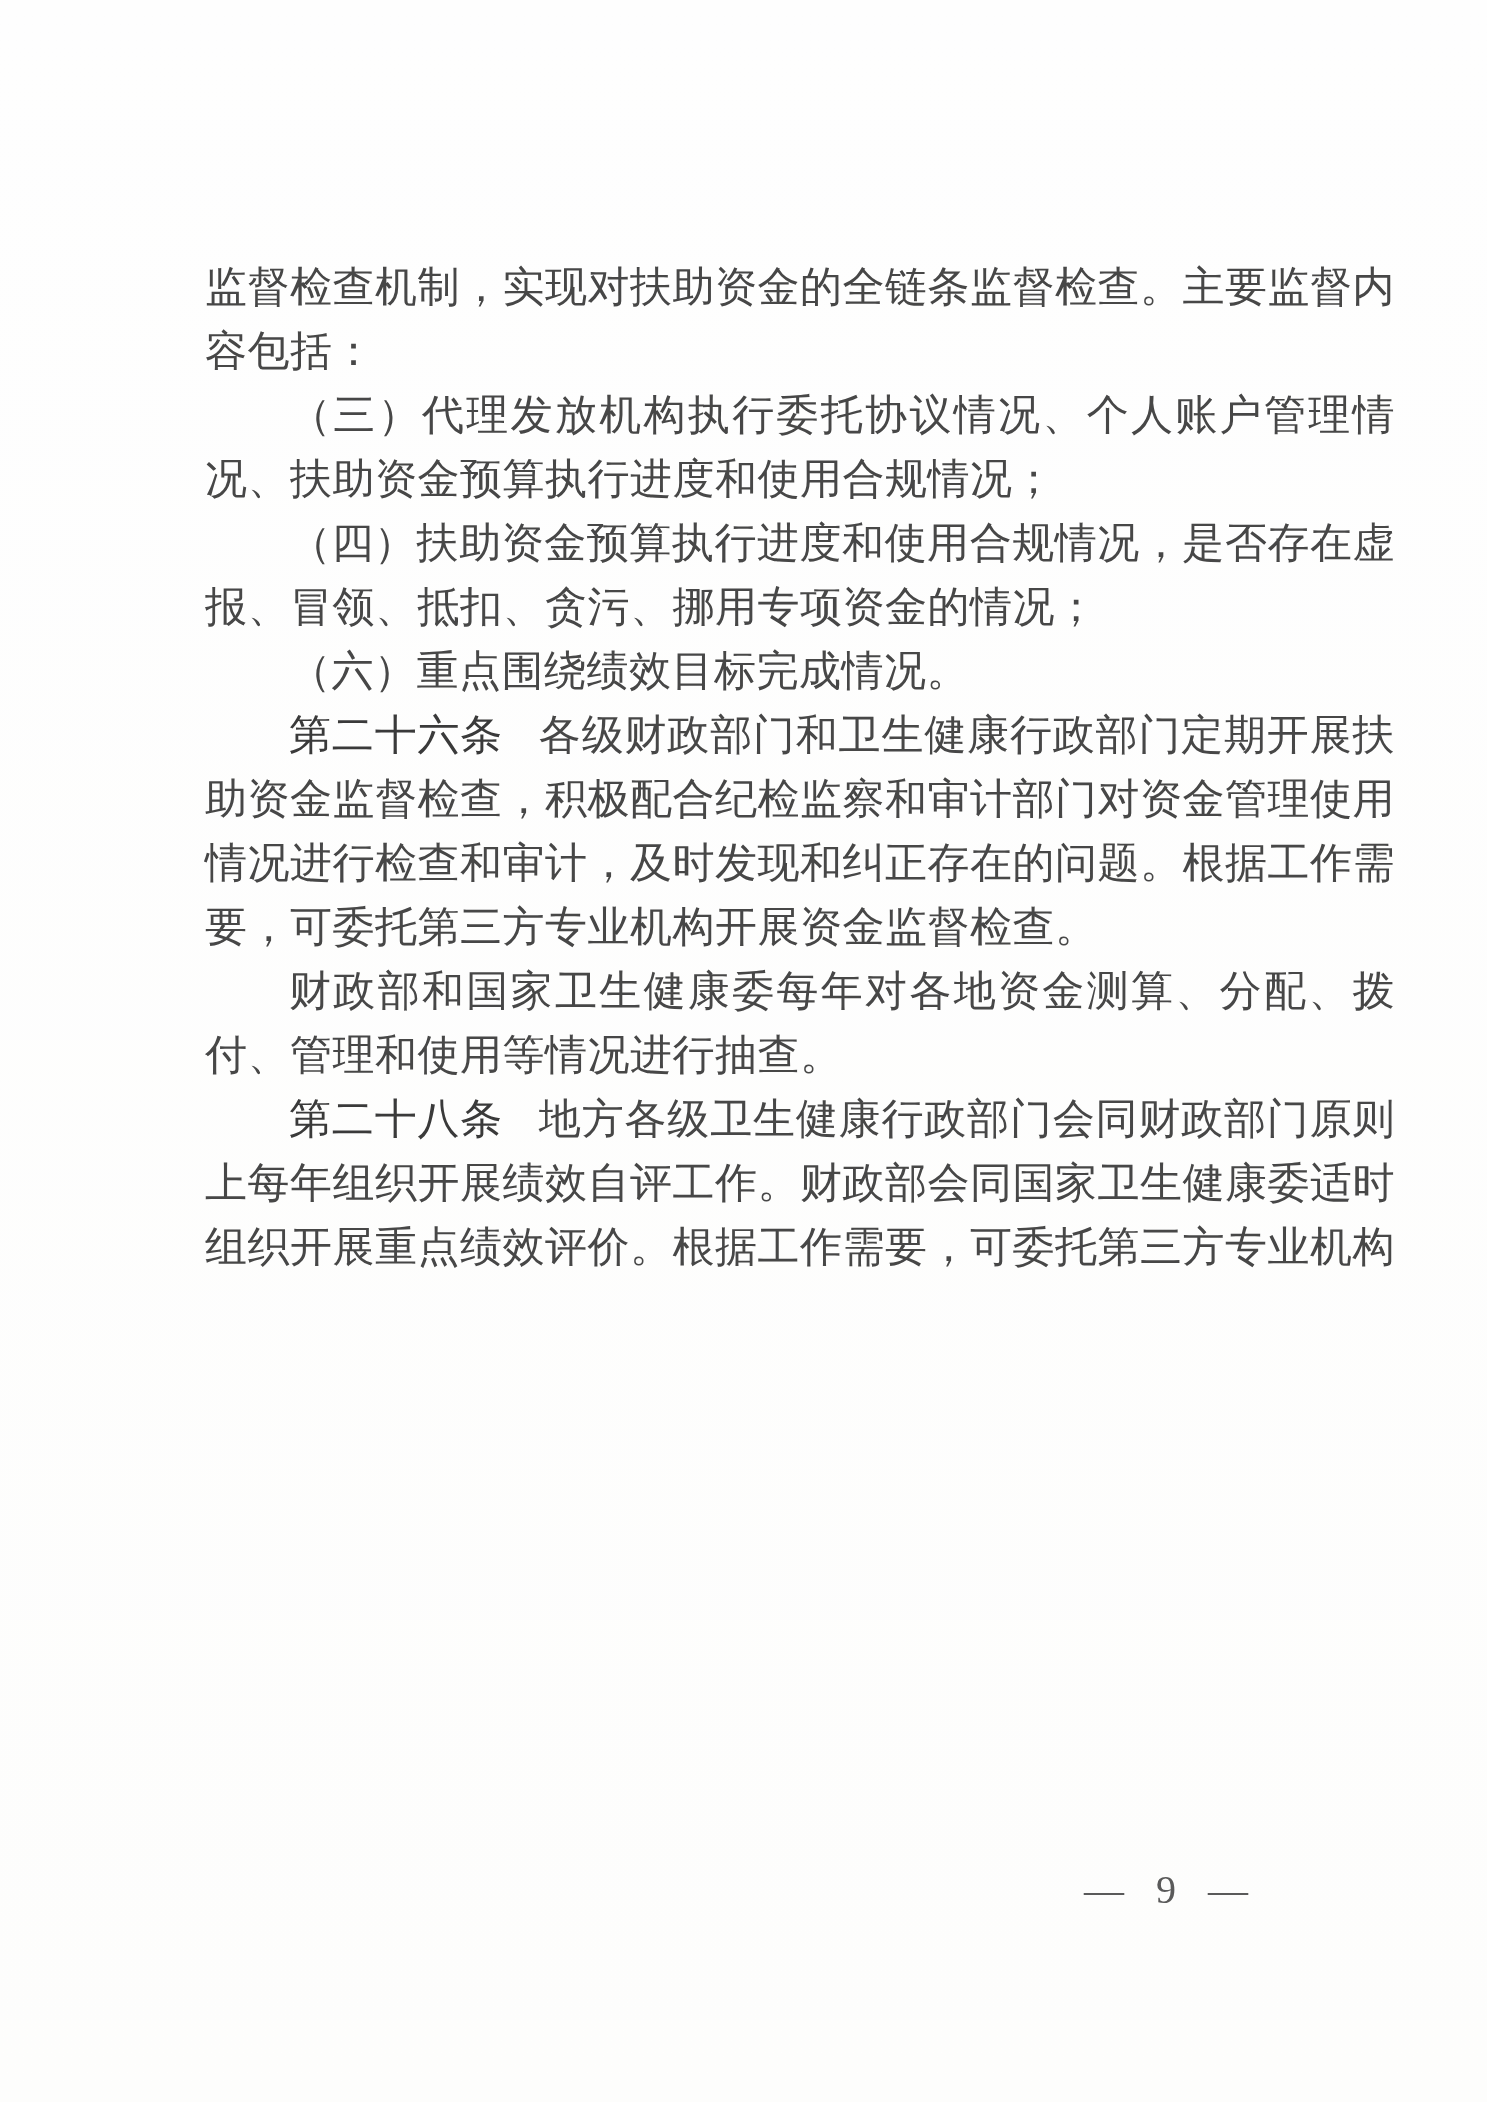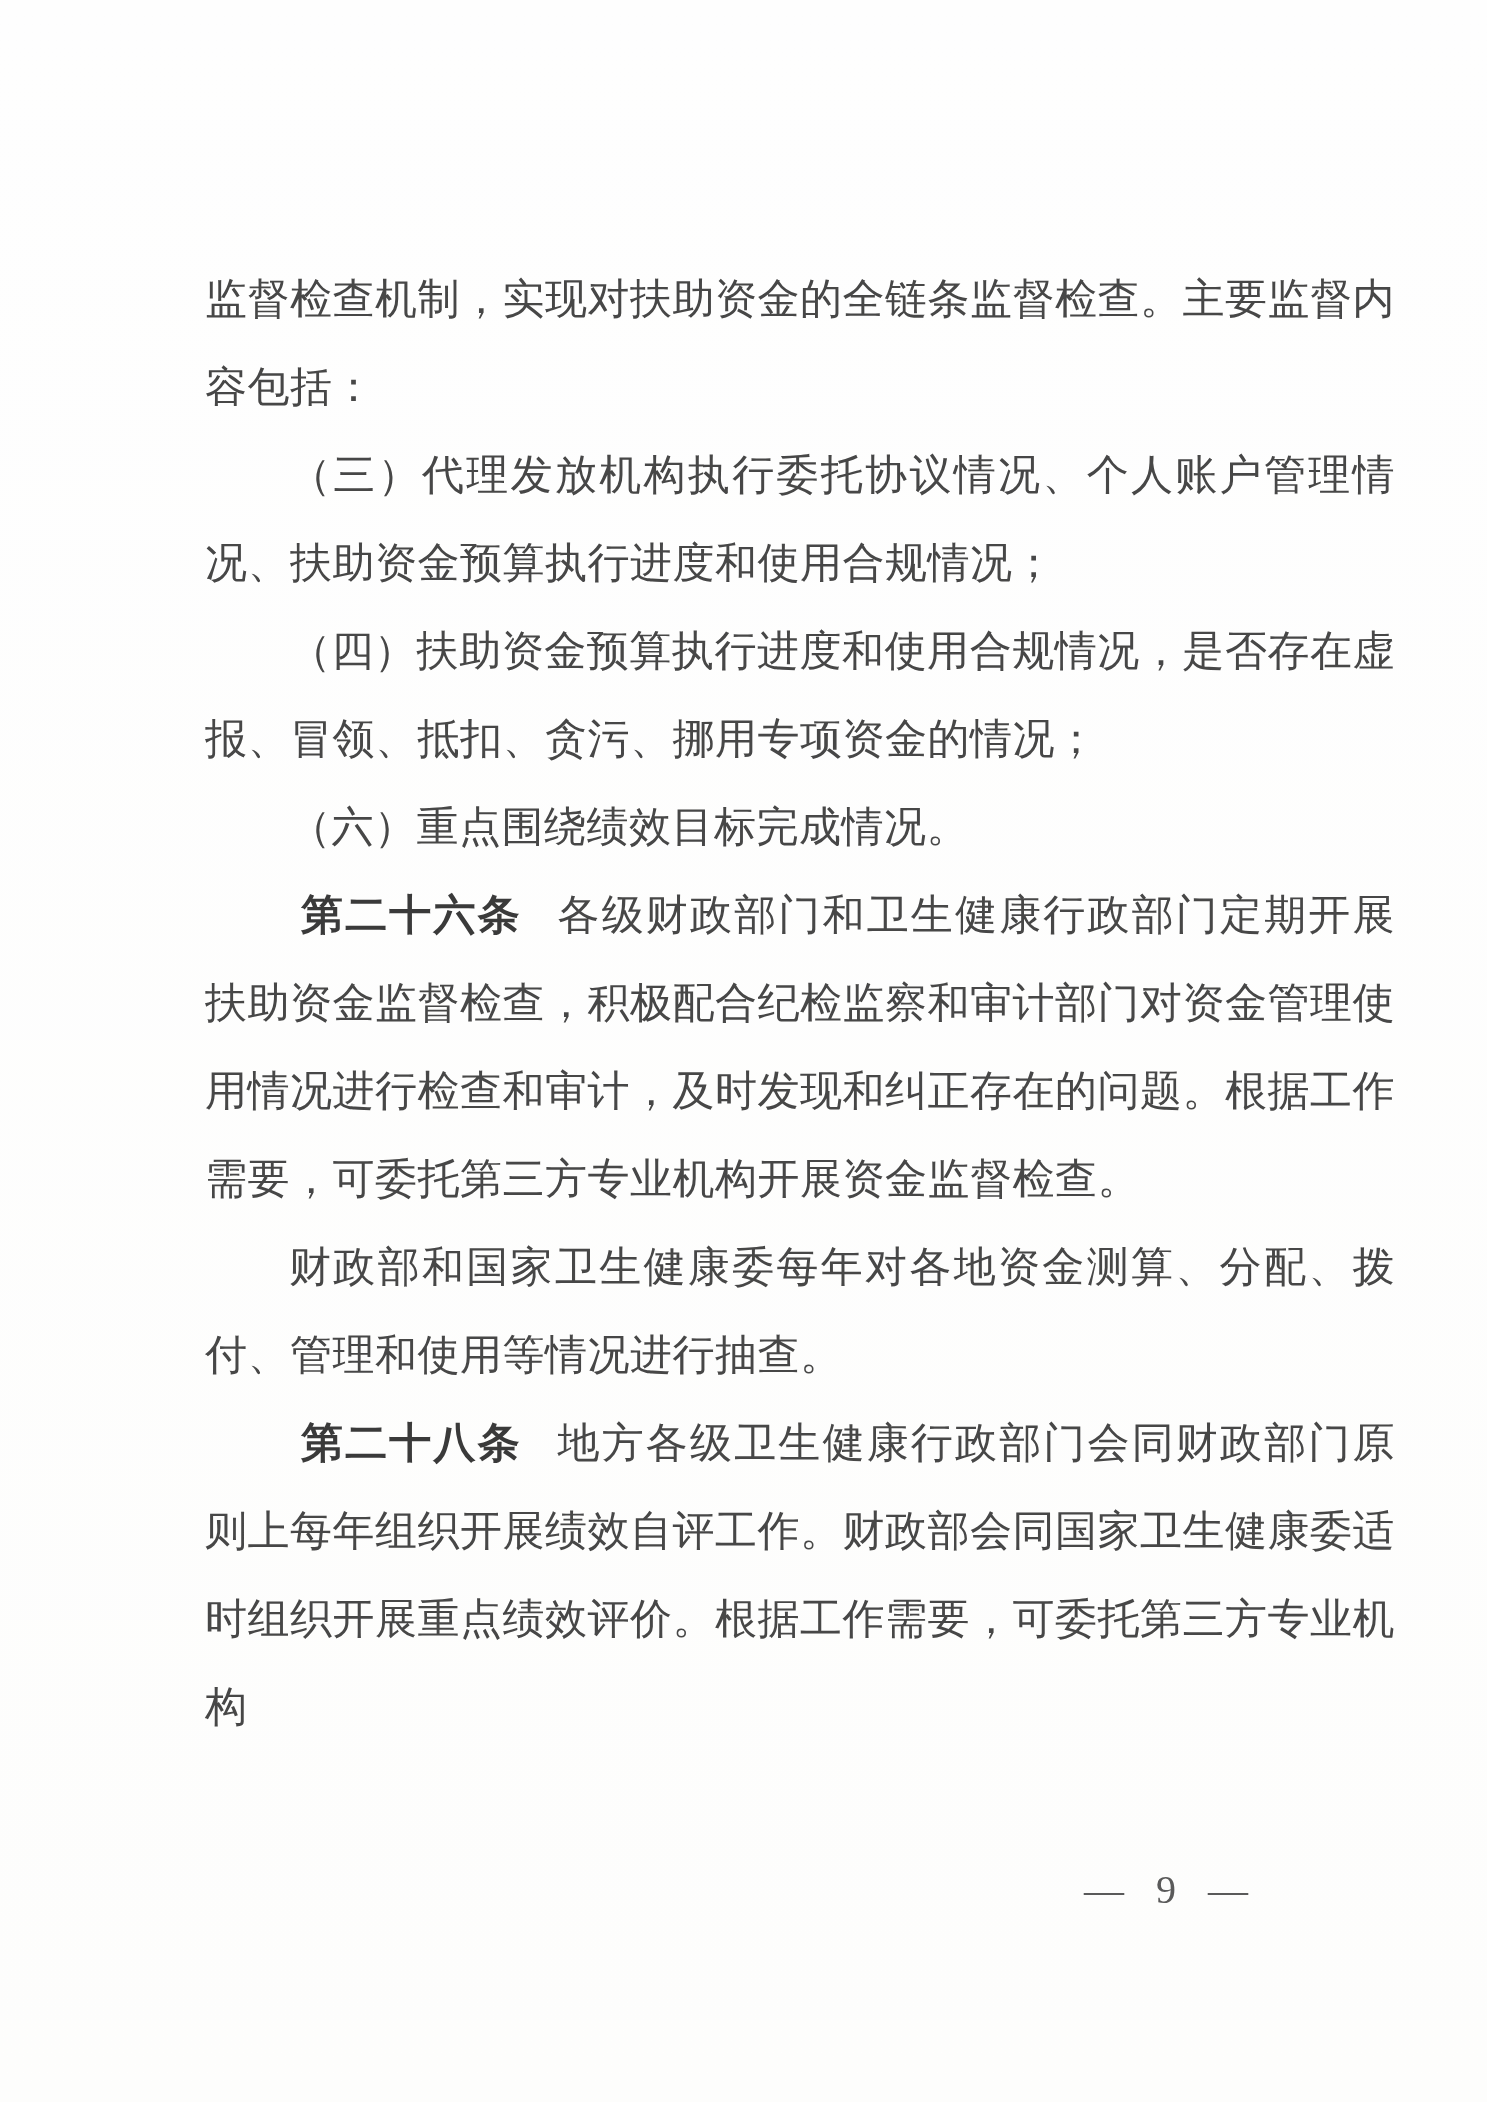--- a/index.html
+++ b/index.html
@@ -16,38 +16,37 @@
     background: linear-gradient(180deg, #fefefe 0%, #fdfdfc 100%);
     overflow: hidden;
     font-family: "Liberation Serif", "DejaVu Serif", serif;
   }
   .text-block {
     position: absolute;
     left: 205px;
     top: 255px;
     width: 1190px;
     font-size: 42px;
-    line-height: 88px;
+    line-height: 64px;
     color: #474747;
     text-align: justify;
     letter-spacing: 0.5px;
     -webkit-font-smoothing: antialiased;
   }
   .text-block p {
     margin: 0;
     text-indent: 2em;
   }
   .text-block p.no-indent {
     text-indent: 0;
   }
   .art-num {
-    font-weight: bold;
+    font-weight: normal;
     color: #3a3a3a;
     margin-right: 0.85em;
-    margin-left: 12px;
   }
   .page-number {
     position: absolute;
     top: 1868px;
     right: 237px;
     font-size: 40px;
     line-height: 44px;
     color: #5a5a5a;
     letter-spacing: 2px;
     word-spacing: 18px;

